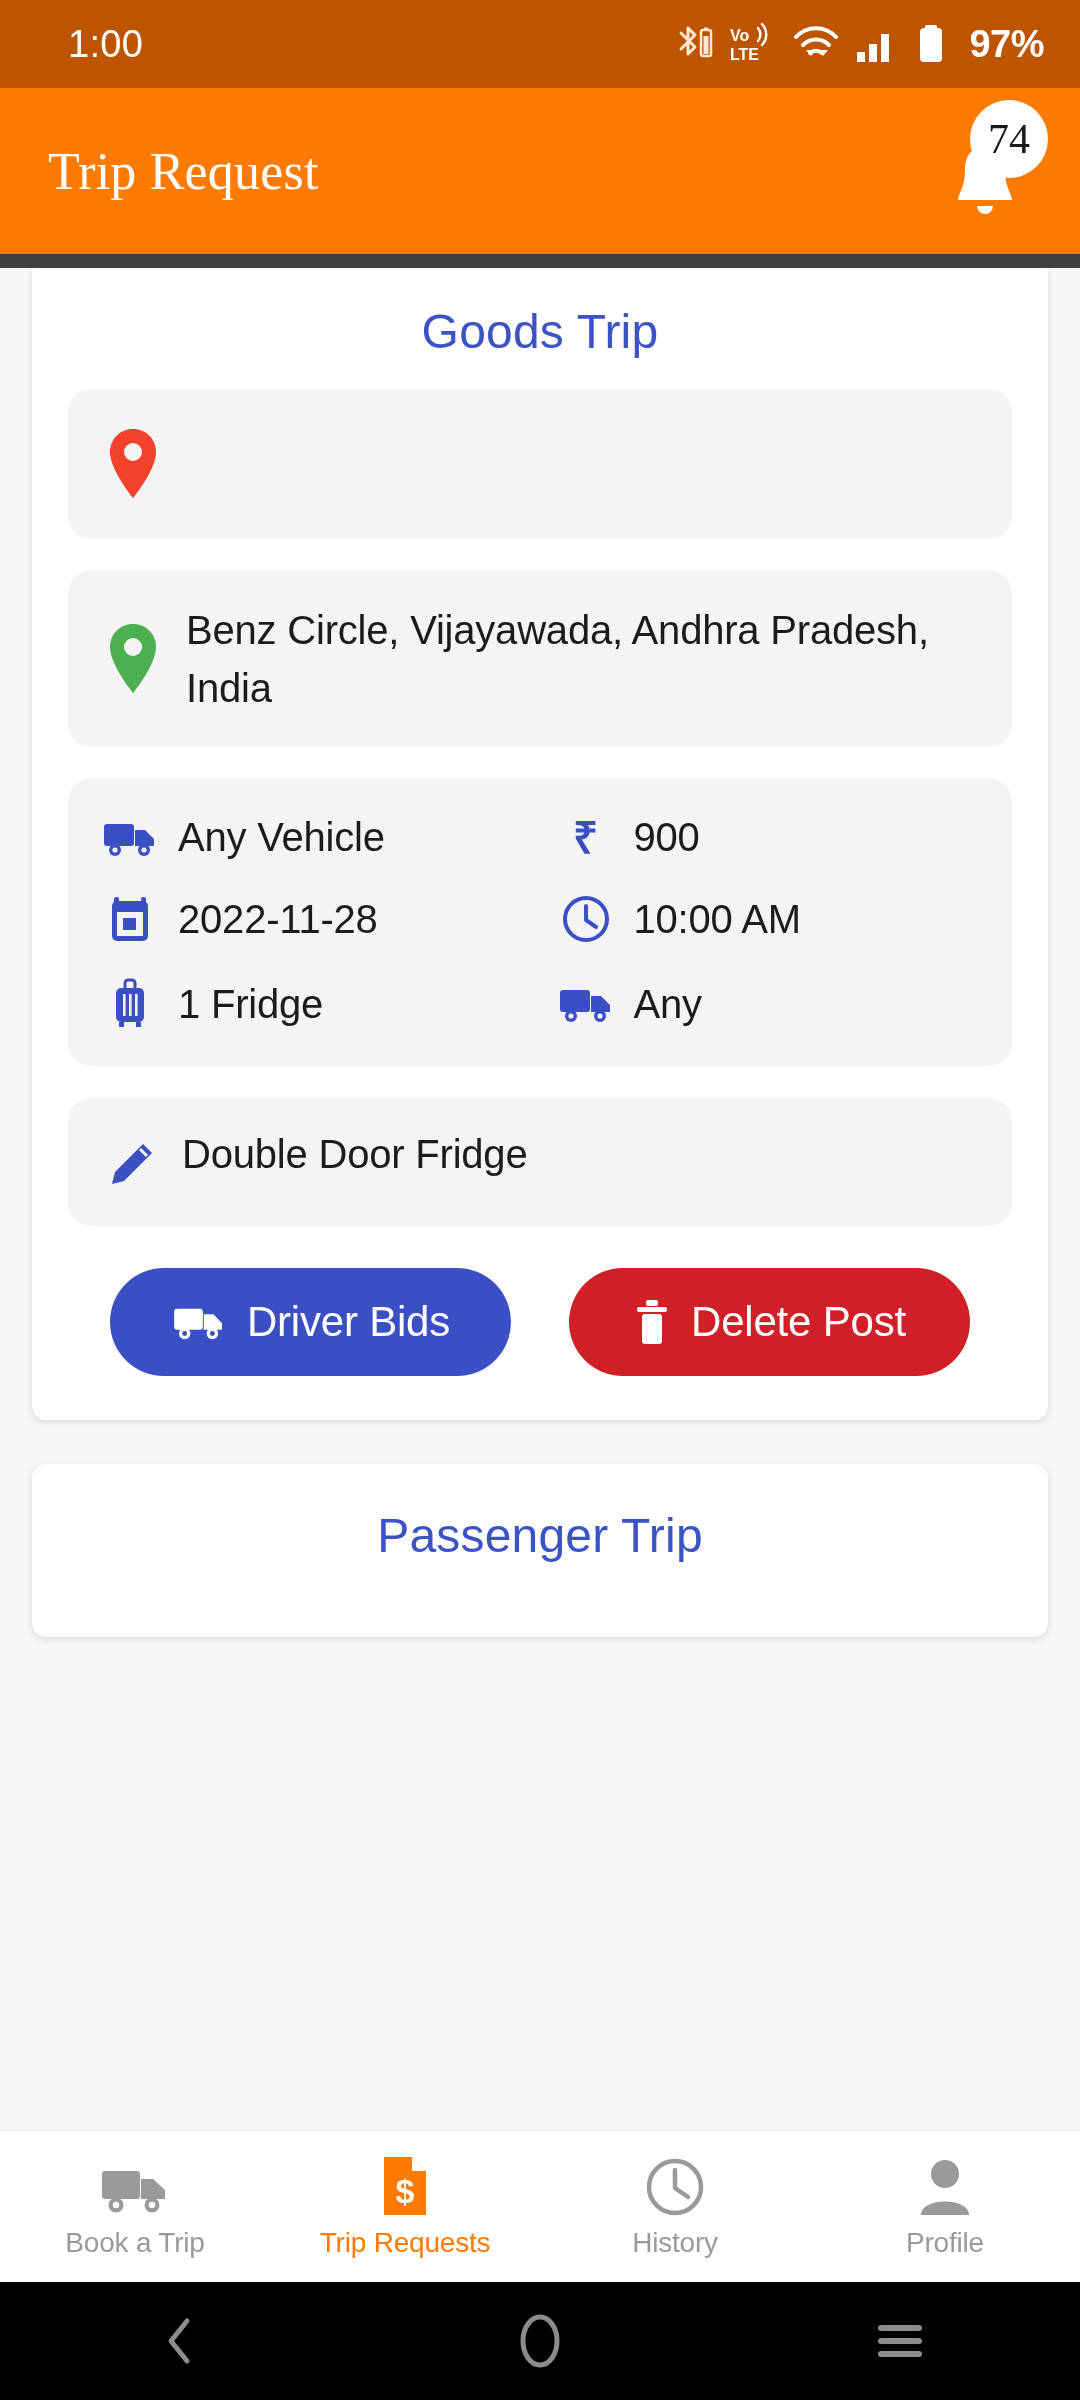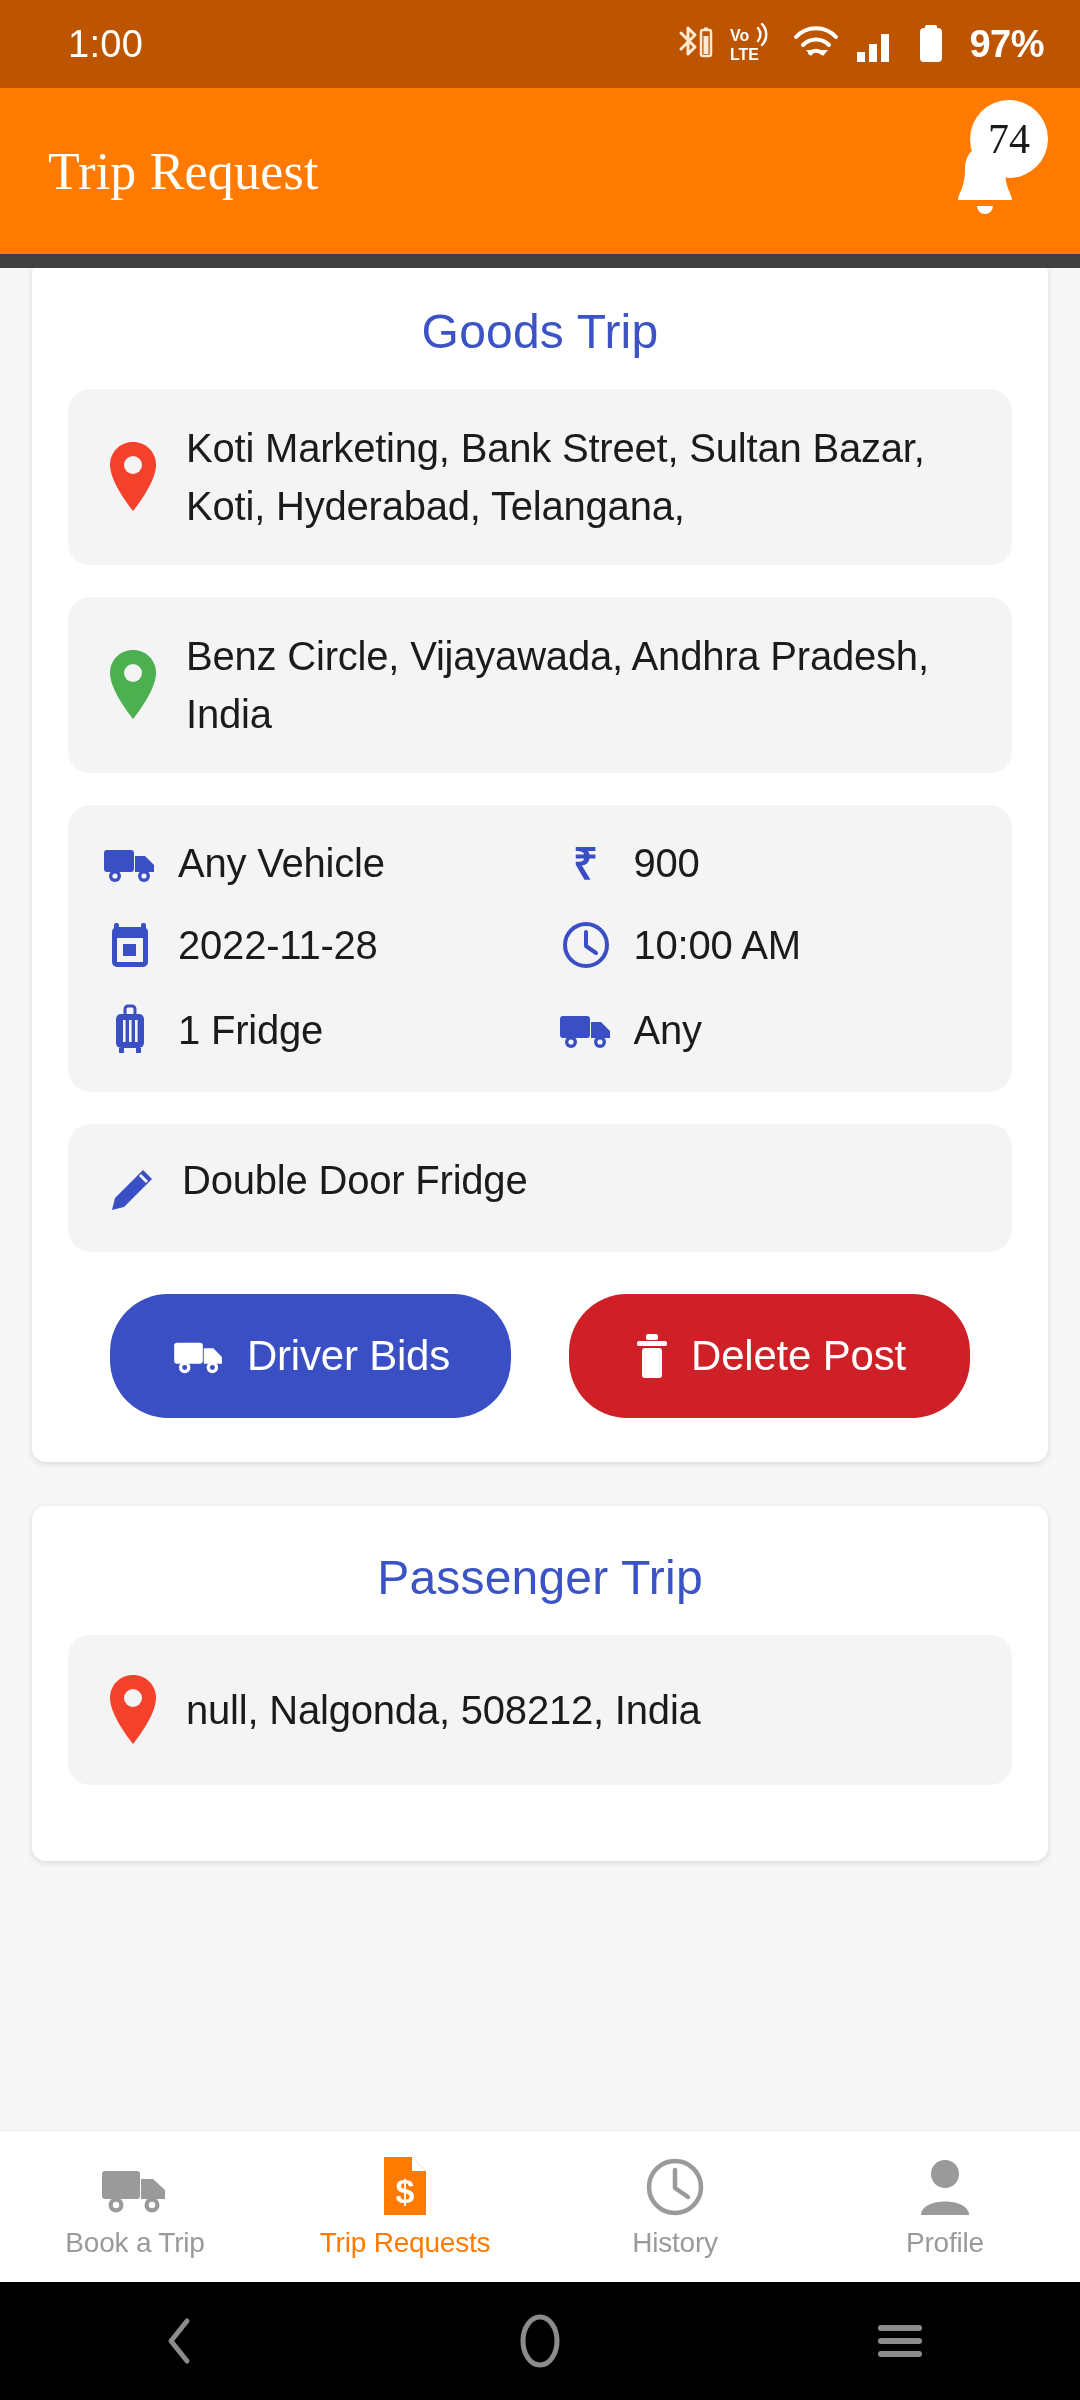--- a/index.html
+++ b/index.html
@@ -213,21 +213,21 @@
   }
 
   
   .actions {
     display: flex;
     gap: 58px;
     padding: 0 42px;
   }
   .btn {
     flex: 1 1 0;
-    height: 124px;
+    height: 108px;
     border: none;
     border-radius: 58px;
     display: flex;
     align-items: center;
     justify-content: center;
     gap: 20px;
     color: #FFFFFF;
     font-size: 42px;
     font-family: "Liberation Sans", sans-serif;
     cursor: pointer;
@@ -342,21 +342,20 @@
 
       <div class="card-title">Goods Trip</div>
 
       <div class="addr-panel">
         <div class="addr-pin">
           <svg width="56" height="76" viewBox="0 0 56 76">
             <path d="M28 3 C15 3 5 13 5 26 C5 44 28 72 28 72 C28 72 51 44 51 26 C51 13 41 3 28 3 Z" fill="#F3412C"></path>
             <circle cx="28" cy="26" r="9" fill="#F4F4F4"></circle>
           </svg>
         </div>
-        <div class="addr-text">Koti Marketing, Bank Street, Sultan Bazar, Koti, Hyderabad, Telangana,</div>
       </div>
 
       <div class="addr-panel">
         <div class="addr-pin">
           <svg width="56" height="76" viewBox="0 0 56 76">
             <path d="M28 3 C15 3 5 13 5 26 C5 44 28 72 28 72 C28 72 51 44 51 26 C51 13 41 3 28 3 Z" fill="#4CAF50"></path>
             <circle cx="28" cy="26" r="9" fill="#F4F4F4"></circle>
           </svg>
         </div>
         <div class="addr-text">Benz Circle, Vijayawada, Andhra Pradesh, India</div>
@@ -471,29 +470,20 @@
             <rect x="9" y="16" width="20" height="30" rx="3" fill="#FFFFFF"></rect>
           </svg>
           <span>Delete Post</span>
         </button>
       </div>
 
     </div>
 
     <div class="trip-card">
       <div class="card-title">Passenger Trip</div>
-      <div class="addr-panel">
-        <div class="addr-pin">
-          <svg width="56" height="76" viewBox="0 0 56 76">
-            <path d="M28 3 C15 3 5 13 5 26 C5 44 28 72 28 72 C28 72 51 44 51 26 C51 13 41 3 28 3 Z" fill="#F3412C"></path>
-            <circle cx="28" cy="26" r="9" fill="#F4F4F4"></circle>
-          </svg>
-        </div>
-        <div class="addr-text">null, Nalgonda, 508212, India</div>
-      </div>
     </div>
 
   </div>
 
   <div class="bottom-nav">
 
     <div class="nav-item">
       <div class="nav-icon">
         <svg width="72" height="56" viewBox="0 0 72 56">
           <rect x="3" y="10" width="38" height="28" rx="3" fill="#9A9A9A"></rect>

